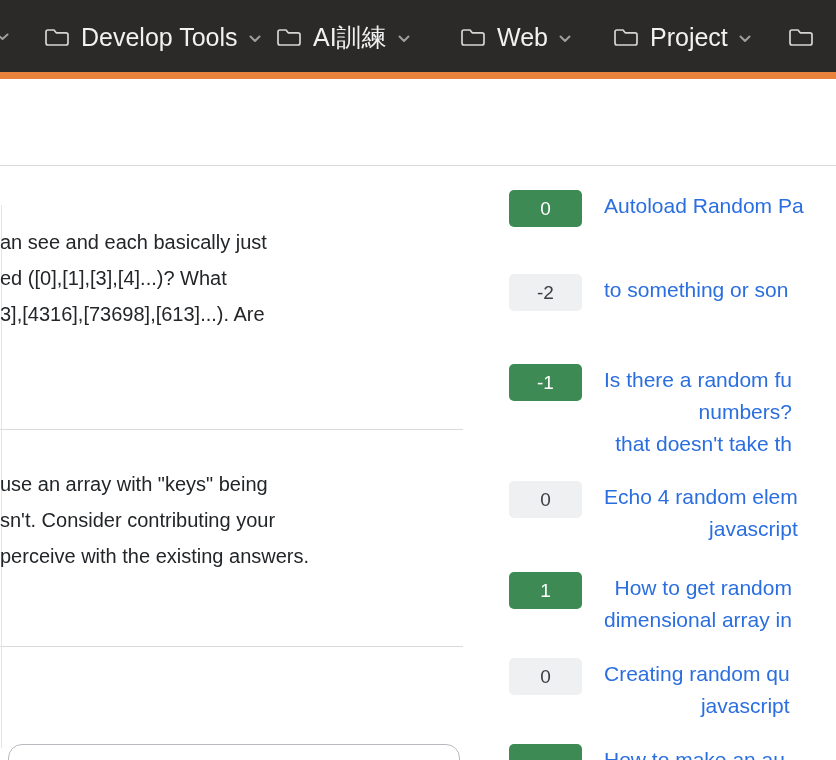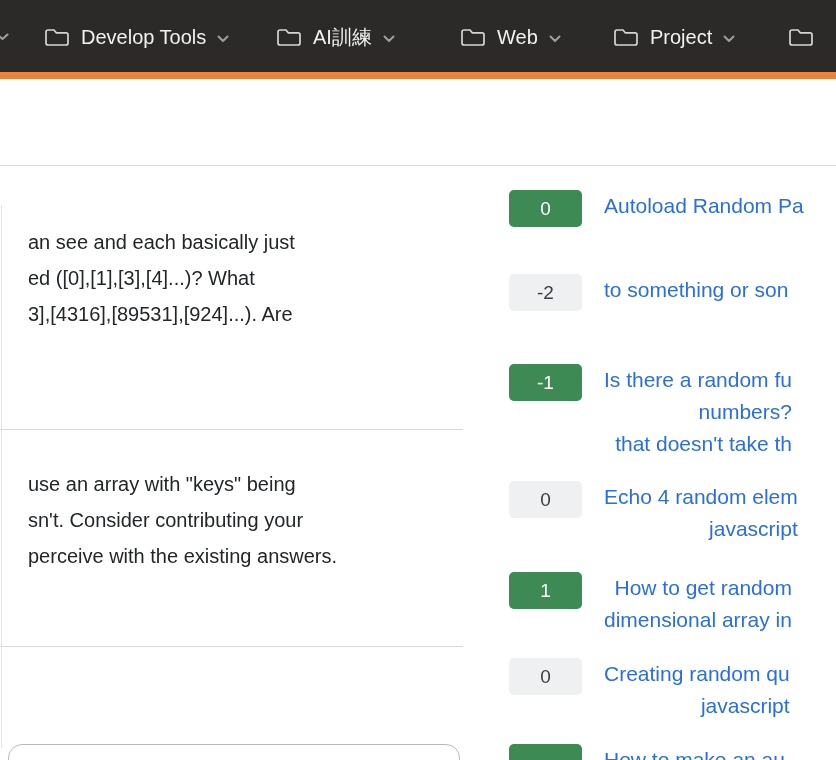--- a/index.html
+++ b/index.html
@@ -10,41 +10,41 @@
   *{box-sizing:border-box; margin:0; padding:0;}
   html,body{width:836px; height:760px; overflow:hidden; background:#fff;
     font-family:"Liberation Sans","DejaVu Sans",sans-serif;}
   #stage{position:relative; width:836px; height:760px; overflow:hidden;}
 
   
   #bookmarks-bar{position:absolute; left:0; top:0; width:836px; height:72px;
     background:var(--bar-bg);}
   .bm-item{position:absolute; top:22px; height:30px; display:flex;
     align-items:center; gap:11px; cursor:default;}
-  .bm-label{color:#f1f1f1; font-size:20px; font-weight:500; white-space:nowrap;}
+  .bm-label{color:#f1f1f1; font-size:25px; font-weight:500; white-space:nowrap;}
   .folder-icon svg{display:block;}
   .chev{display:flex; align-items:center; margin-top:3px;}
   #bm-stub{position:absolute; left:-4px; top:30px;}
   #accent-bar{position:absolute; left:0; top:72px; width:836px; height:7px;
     background:var(--accent-orange);}
 
   
   .h-divider{position:absolute; height:1px; background:var(--divider);}
   #divider-top{left:0; top:165px; width:836px;}
   #divider-comment-1{left:0; top:429px; width:463px;}
   #divider-comment-2{left:0; top:646px; width:463px;}
   #left-edge-line{position:absolute; left:1px; top:205px; width:1px;
     height:543px; background:#e3e4e6;}
 
   
   .comment-block{position:absolute; left:0; width:470px;
     font-size:20px; line-height:36px; color:var(--text-dark);}
   #comment-1{top:224px;}
   #comment-2{top:466px;}
-  .c-line{white-space:nowrap;margin-left:28px;}
+  .c-line{white-space:nowrap;}
   .c-link{color:var(--link-blue); text-decoration:none; cursor:pointer;}
   .c-date{color:var(--muted-gray);}
 
   #comment-input-box{position:absolute; left:8px; top:744px; width:452px;
     height:80px; border:1px solid #b6babe; border-radius:14px; background:#fff;}
 
   
   #related{position:absolute; left:509px; top:0; width:327px; height:760px;}
   .related-item{position:absolute; left:0; display:flex; align-items:flex-start;
     gap:22px;}
@@ -146,21 +146,21 @@
   <div id="accent-bar"></div>
 
   <div id="divider-top" class="h-divider"></div>
   <div id="divider-comment-1" class="h-divider"></div>
   <div id="divider-comment-2" class="h-divider"></div>
   <div id="left-edge-line"></div>
 
   <div id="comment-1" class="comment-block">
     <div class="c-line">an see and each basically just</div>
     <div class="c-line">ed ([0],[1],[3],[4]...)? What</div>
-    <div class="c-line">3],[4316],[89531],[924]...). Are</div>
+    <div class="c-line">3],[4316],[73698],[613]...). Are</div>
   </div>
 
   <div id="comment-2" class="comment-block">
     <div class="c-line">use an array with "keys" being</div>
     <div class="c-line">sn't. Consider contributing your</div>
     <div class="c-line">perceive with the existing answers.</div>
   </div>
 
   <div id="comment-input-box"></div>
 

